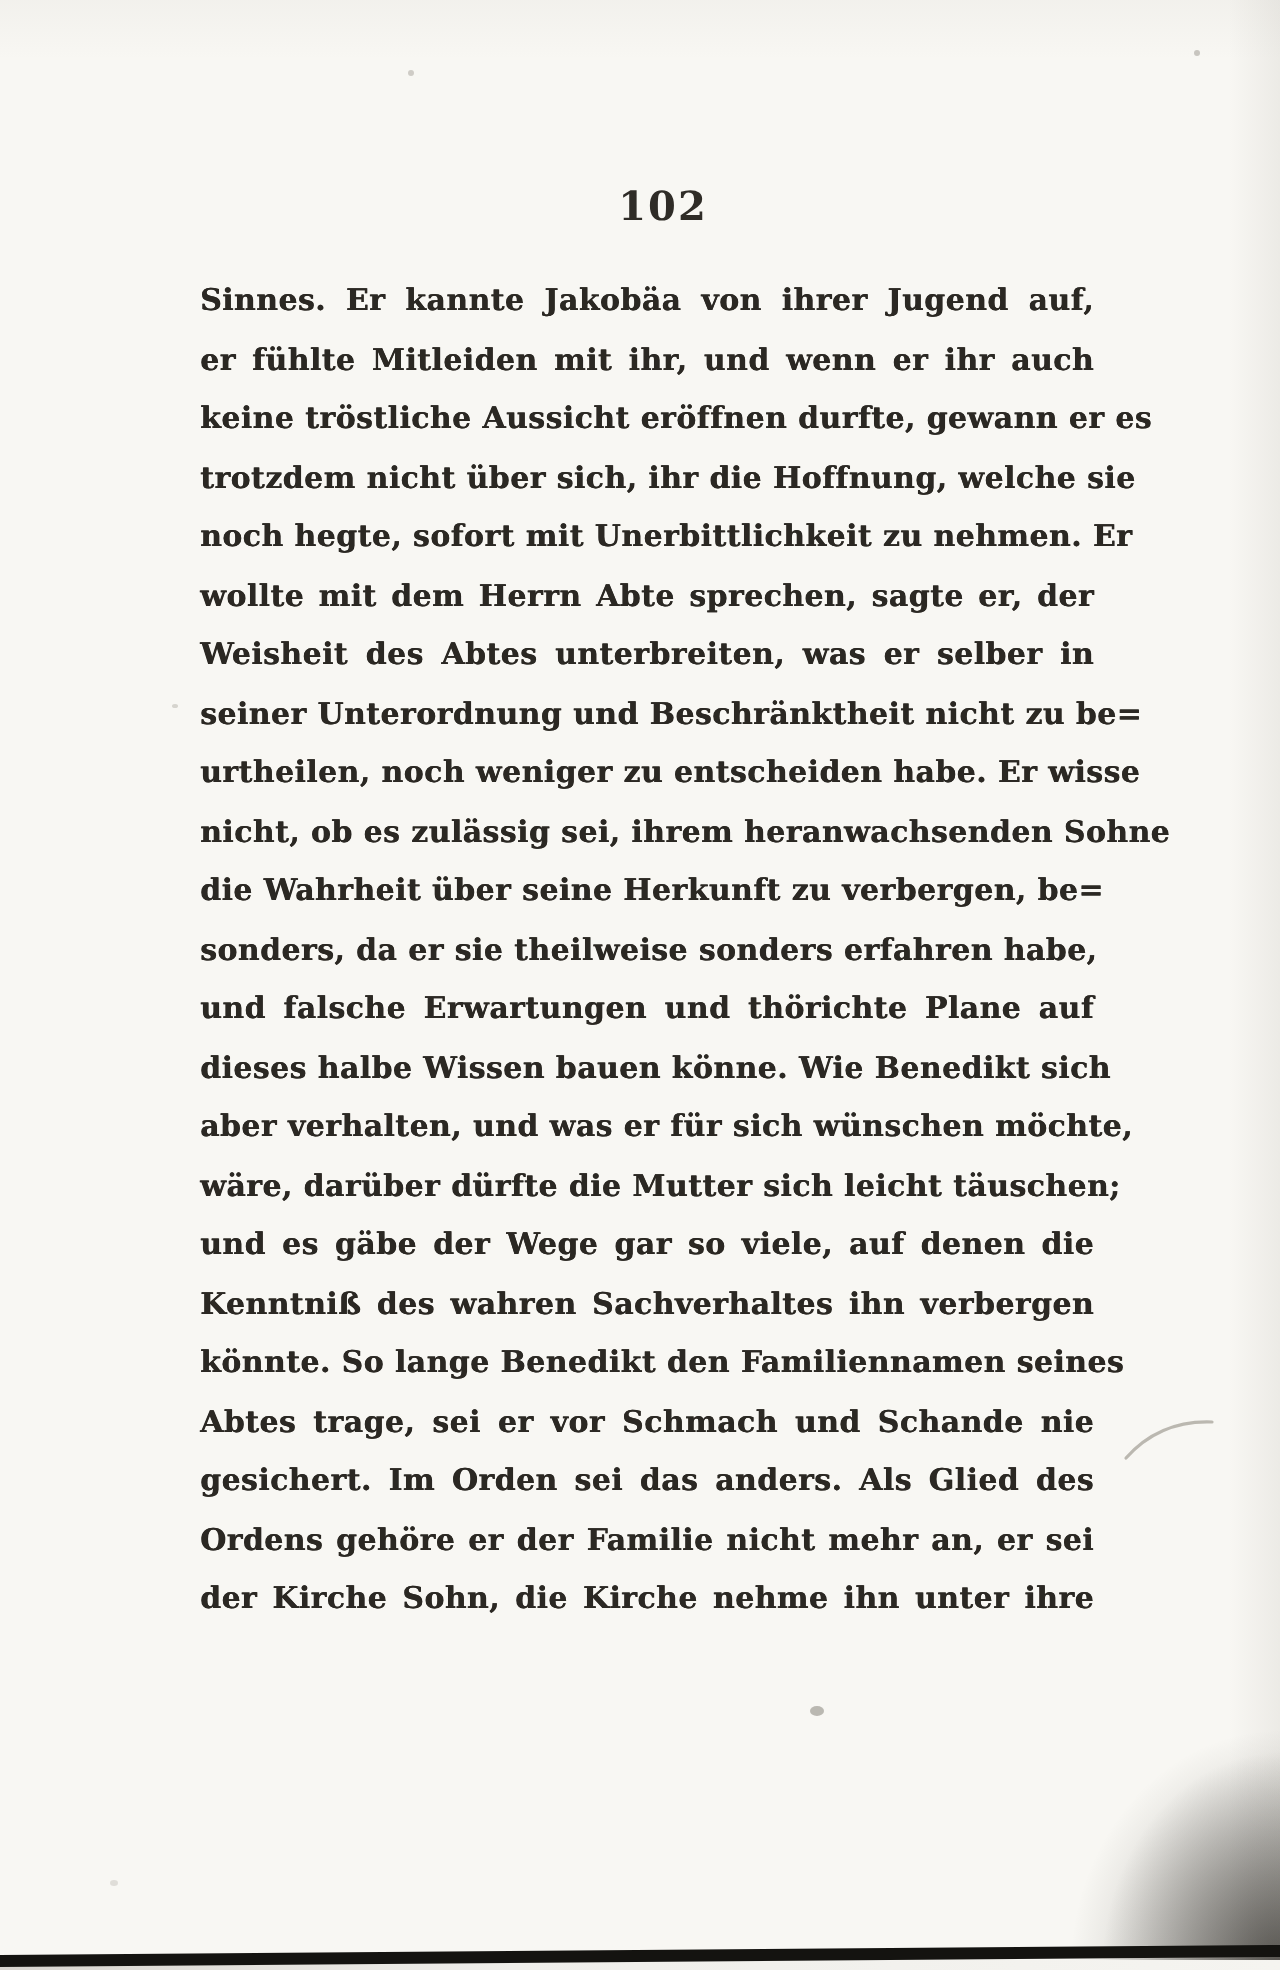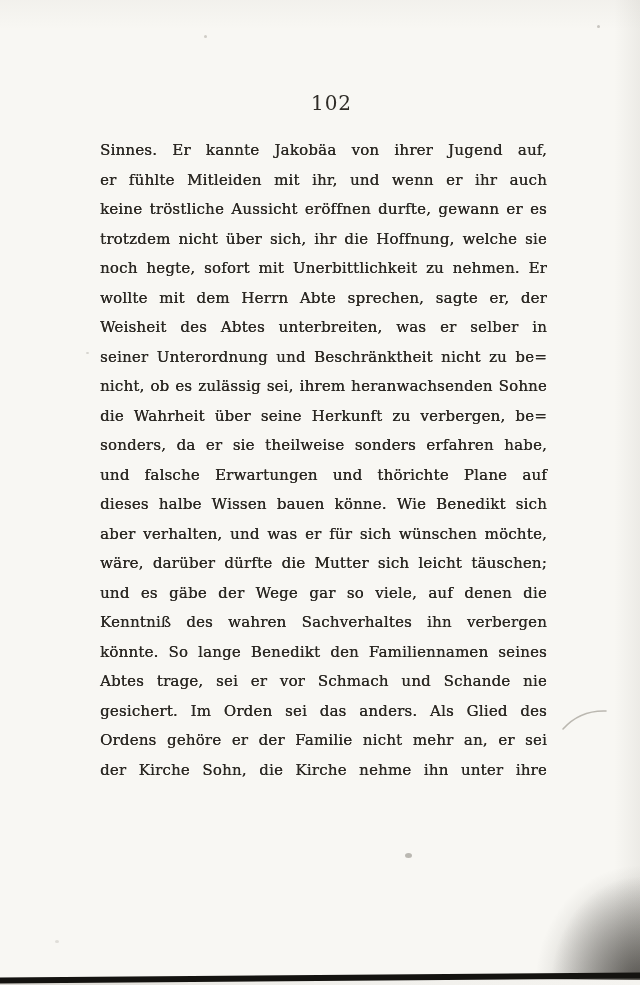--- a/index.html
+++ b/index.html
@@ -12,20 +12,21 @@
     width: 640px;
     height: 985px;
     overflow: hidden;
     background:
       radial-gradient(ellipse 140px 160px at 100% 100%, rgba(40,36,30,0.40), rgba(40,36,30,0) 75%),
       linear-gradient(to right, rgba(130,125,115,0.00) 96%, rgba(130,125,115,0.10) 100%),
       linear-gradient(to bottom, rgba(130,125,115,0.05) 0%, rgba(130,125,115,0.00) 3%),
       #f8f7f3;
     font-family: "DejaVu Serif", "Liberation Serif", serif;
     color: #2d2a25;
+    font-weight: bold;
   }
   #folio {
     position: absolute;
     top: 91px;
     left: 108px;
     width: 447px;
     text-align: center;
     font-size: 20px;
     letter-spacing: 1px;
     color: #2f2c27;
@@ -100,20 +101,21 @@
 
   <div id="text-block">
       <div class="text-line">Sinnes.  Er kannte Jakobäa von ihrer Jugend auf,</div>
       <div class="text-line">er fühlte Mitleiden mit ihr, und wenn er ihr auch</div>
       <div class="text-line">keine tröstliche Aussicht eröffnen durfte, gewann er es</div>
       <div class="text-line">trotzdem nicht über sich, ihr die Hoffnung, welche sie</div>
       <div class="text-line">noch hegte, sofort mit Unerbittlichkeit zu nehmen.  Er</div>
       <div class="text-line">wollte mit dem Herrn Abte sprechen, sagte er, der</div>
       <div class="text-line">Weisheit des Abtes unterbreiten, was er selber in</div>
       <div class="text-line">seiner Unterordnung und Beschränktheit nicht zu be=</div>
+      <div class="text-line">urtheilen, noch weniger zu entscheiden habe. Er wisse</div>
       <div class="text-line">nicht, ob es zulässig sei, ihrem heranwachsenden Sohne</div>
       <div class="text-line">die Wahrheit über seine Herkunft zu verbergen, be=</div>
       <div class="text-line">sonders, da er sie theilweise sonders erfahren habe,</div>
       <div class="text-line">und falsche Erwartungen und thörichte Plane auf</div>
       <div class="text-line">dieses halbe Wissen bauen könne.  Wie Benedikt sich</div>
       <div class="text-line">aber verhalten, und was er für sich wünschen möchte,</div>
       <div class="text-line">wäre, darüber dürfte die Mutter sich leicht täuschen;</div>
       <div class="text-line">und es gäbe der Wege gar so viele, auf denen die</div>
       <div class="text-line">Kenntniß des wahren Sachverhaltes ihn verbergen</div>
       <div class="text-line">könnte. So lange Benedikt den Familiennamen seines</div>

